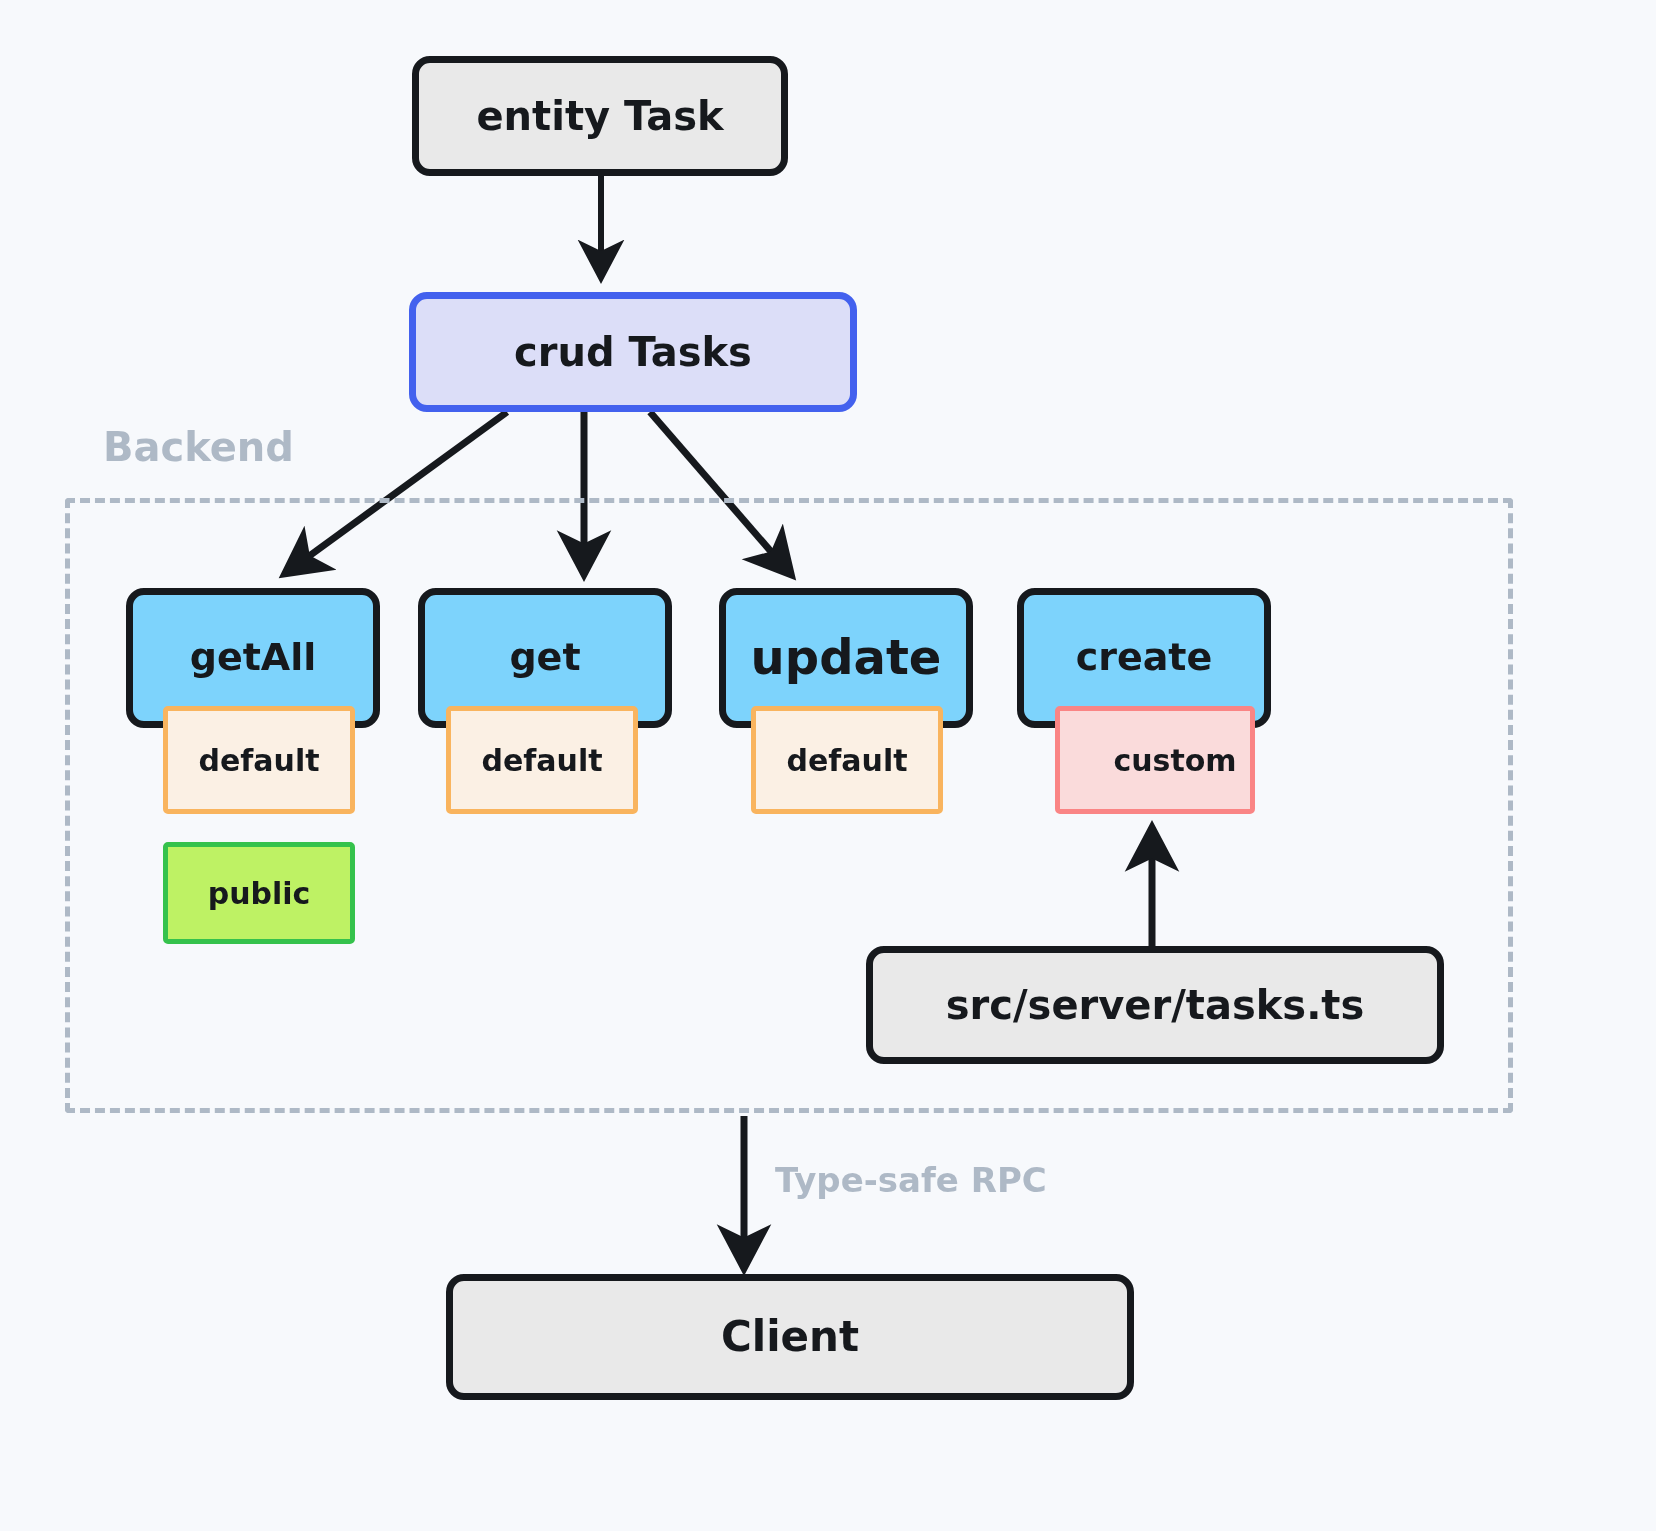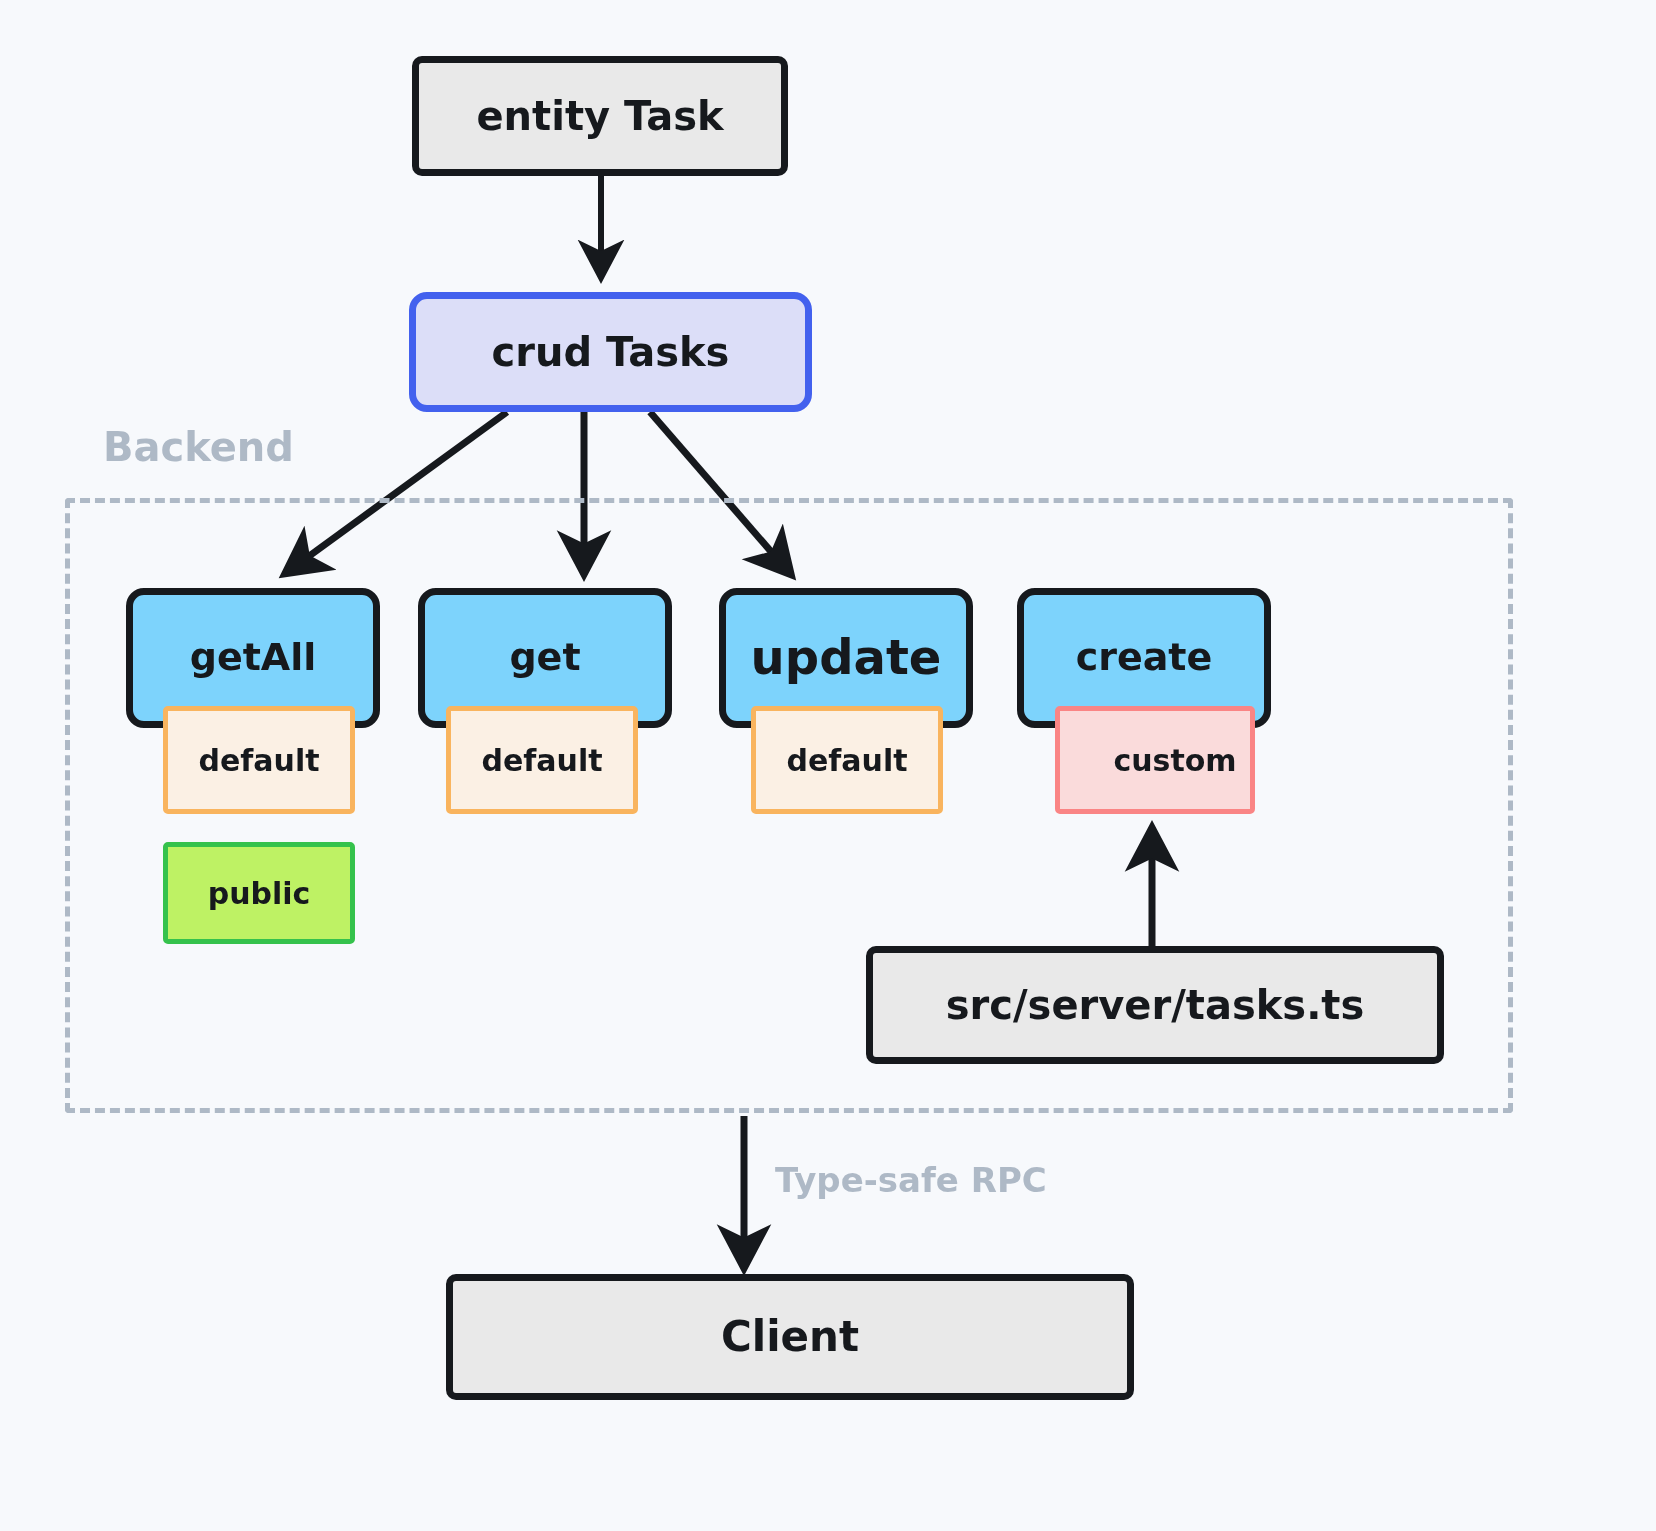--- a/index.html
+++ b/index.html
@@ -30,21 +30,21 @@
     align-items: center;
     justify-content: center;
     text-align: center;
     line-height: 1.15;
   }
 
   
   .n-grey {
     background: #e9e9e9;
     border: 7px solid #16191d;
-    border-radius: 10px;
+    border-radius: 18px;
     color: #16191d;
     font-weight: 700;
   }
 
   
   .n-blue {
     background: #dcdef8;
     border: 7px solid #4361ee;
     border-radius: 18px;
     color: #16191d;
@@ -148,21 +148,21 @@
   </svg>
 
   <div class="group-box" style="left:65px; top:498px; width:1448px; height:615px;"></div>
 
   <div class="group-label" style="left:66px; top:424px; font-size:40px;">Backend</div>
 
   <div class="node n-grey" style="left:412px; top:56px; width:376px; height:120px; font-size:40px;">
     <span>entity Task</span>
   </div>
 
-  <div class="node n-blue" style="left:409px; top:292px; width:403px; height:120px; font-size:40px;">
+  <div class="node n-blue" style="left:409px; top:292px; width:448px; height:120px; font-size:40px;">
     <span>crud Tasks</span>
   </div>
 
   <div class="node n-white" style="left:126px; top:588px; width:254px; height:140px; font-size:38px;">
     <span>getAll</span>
   </div>
   <div class="badge b-default" style="left:163px; top:706px; width:192px; height:108px; font-size:30px;">
     <span>default</span>
   </div>
   <div class="badge b-public" style="left:163px; top:842px; width:192px; height:102px; font-size:30px;">

